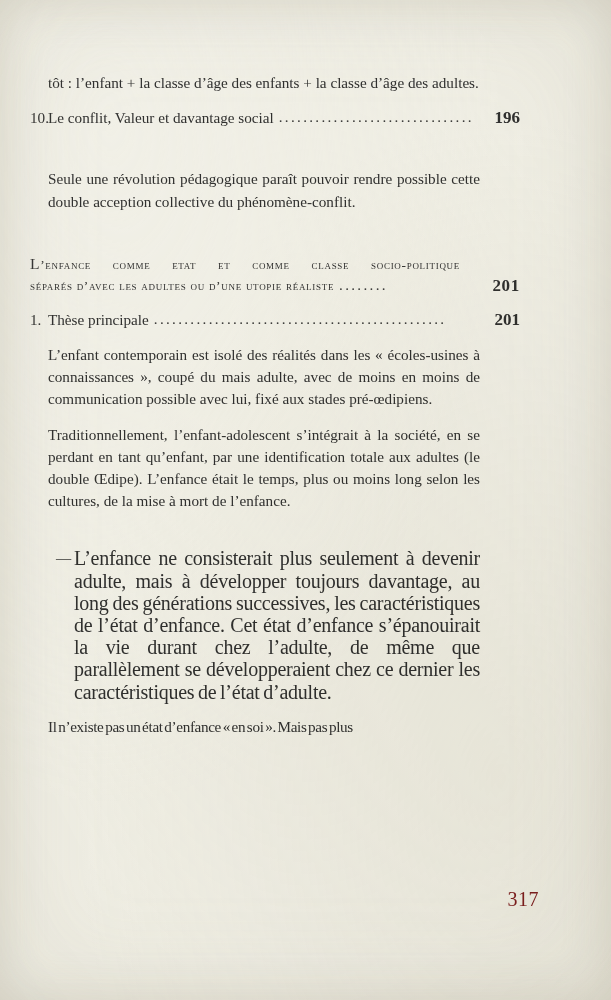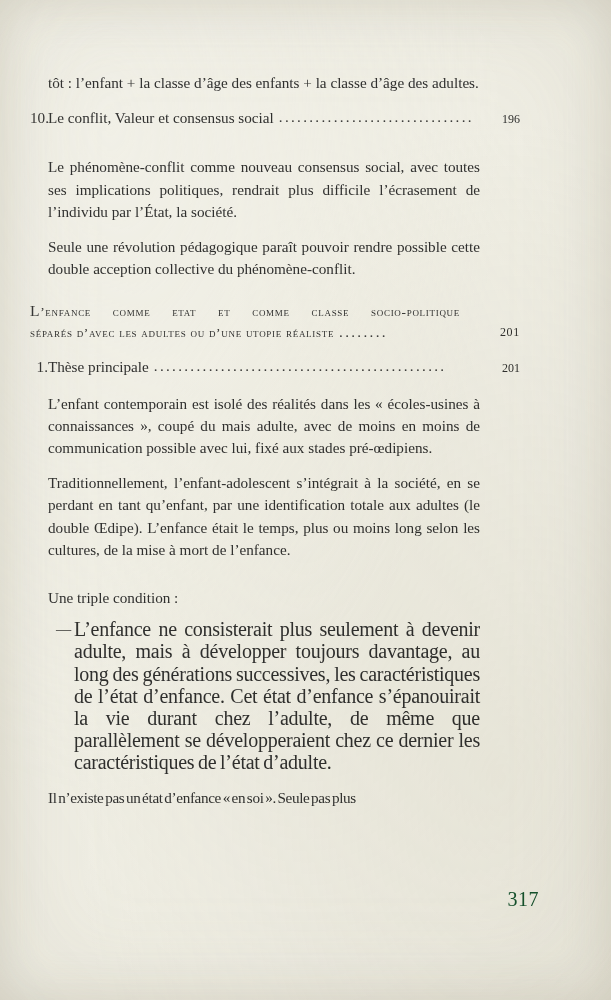--- a/index.html
+++ b/index.html
@@ -71,51 +71,53 @@
   .toc-entry {
     display: flex;
     align-items: baseline;
     font-size: 15.2px;
     line-height: 22.2px;
     width: 490px;
   }
   .toc-num {
     flex: 0 0 auto;
     width: 18px;
-    text-align: right;
+    text-align: left;
   }
   .toc-label {
     flex: 0 0 auto;
     white-space: nowrap;
   }
   .leader {
     flex: 1 1 auto;
     overflow: hidden;
     white-space: nowrap;
     margin: 0 4px 0 5px;
     letter-spacing: 2.3px;
     font-size: 15.2px;
     color: #3a3a38;
     transform: translateY(-1px);
   }
   .toc-page {
     flex: 0 0 auto;
     width: 42px;
     text-align: right;
-    font-size: 12px;
+    font-size: 17px;
+    font-weight: bold;
   }
 
   
   .sc-heading {
     width: 490px;
     font-size: 13.4px;
     line-height: 21px;
     letter-spacing: 0.7px;
     font-variant: small-caps;
     text-transform: lowercase;
+    margin-top: 20px;
   }
   .sc-heading .cap {
     font-variant: normal;
     text-transform: uppercase;
     font-size: 15.6px;
     letter-spacing: 0.6px;
   }
   .sc-line1 {
     display: block;
     text-align: justify;
@@ -158,47 +160,46 @@
     word-spacing: -1.8px;
   }
 
   
   .folio {
     position: absolute;
     right: 72px;
     top: 888px;
     font-size: 20px;
     letter-spacing: 0.5px;
-    color: #14532d;
+    color: #7f1d1d;
   }
 </style>
 </head>
 <body>
 
 <div class="page">
 
   <div class="content">
 
     <p class="para indent">tôt : l’enfant + la classe d’âge des enfants + la classe d’âge des adultes.</p>
 
     <div class="gap-md"></div>
 
     <div class="toc-entry">
       <span class="toc-num">10.</span>
-      <span class="toc-label">Le conflit, Valeur et consensus social</span>
+      <span class="toc-label">Le conflit, Valeur et davantage social</span>
       <span class="leader">...................................</span>
       <span class="toc-page">196</span>
     </div>
 
     <div class="gap-md"></div>
 
 
     <div class="gap-md"></div>
 
-    <p class="para indent">Le phénomène-conflit comme nouveau consensus social, avec toutes ses implications politiques, rendrait plus difficile l’écrasement de l’individu par l’État, la société.</p>
 
     <div class="gap-md"></div>
 
     <p class="para indent">Seule une révolution pédagogique paraît pouvoir rendre possible cette double acception collective du phénomène-conflit.</p>
 
     <div class="gap-lg"></div>
 
     <div class="sc-heading">
       <span class="sc-line1"><span class="cap">L</span><span>’enfance comme etat et comme classe socio-politique</span></span>
       <span class="sc-line2">
@@ -223,32 +224,31 @@
 
     <div class="gap-md"></div>
 
     <p class="para indent">Traditionnellement, l’enfant-adolescent s’intégrait à la société, en se perdant en tant qu’enfant, par une identification totale aux adultes (le double Œdipe). L’enfance était le temps, plus ou moins long selon les cultures, de la mise à mort de l’enfance.</p>
 
     <div class="gap-md"></div>
 
 
     <div class="gap-md"></div>
 
-    <p class="para indent">Une triple condition :</p>
 
     <div class="gap-sm"></div>
 
     <div class="dash-item">
       <span class="dash-mark">—</span>
       <span class="dash-body tight">L’enfance ne consisterait plus seulement à devenir adulte, mais à développer toujours davantage, au long des générations successives, les caractéristiques de l’état d’enfance. Cet état d’enfance s’épanouirait la vie durant chez l’adulte, de même que parallèlement se développeraient chez ce dernier les caractéristiques de l’état d’adulte.</span>
     </div>
 
     <div class="gap-md"></div>
 
-    <p class="para indent tighter">Il n’existe pas un état d’enfance « en soi ». Seule pas plus</p>
+    <p class="para indent tighter">Il n’existe pas un état d’enfance « en soi ». Mais pas plus</p>
 
   </div>
 
   <div class="folio">317</div>
 
   <div class="paper-grain"></div>
   <div class="vignette"></div>
 </div>
 
 </body></html>

